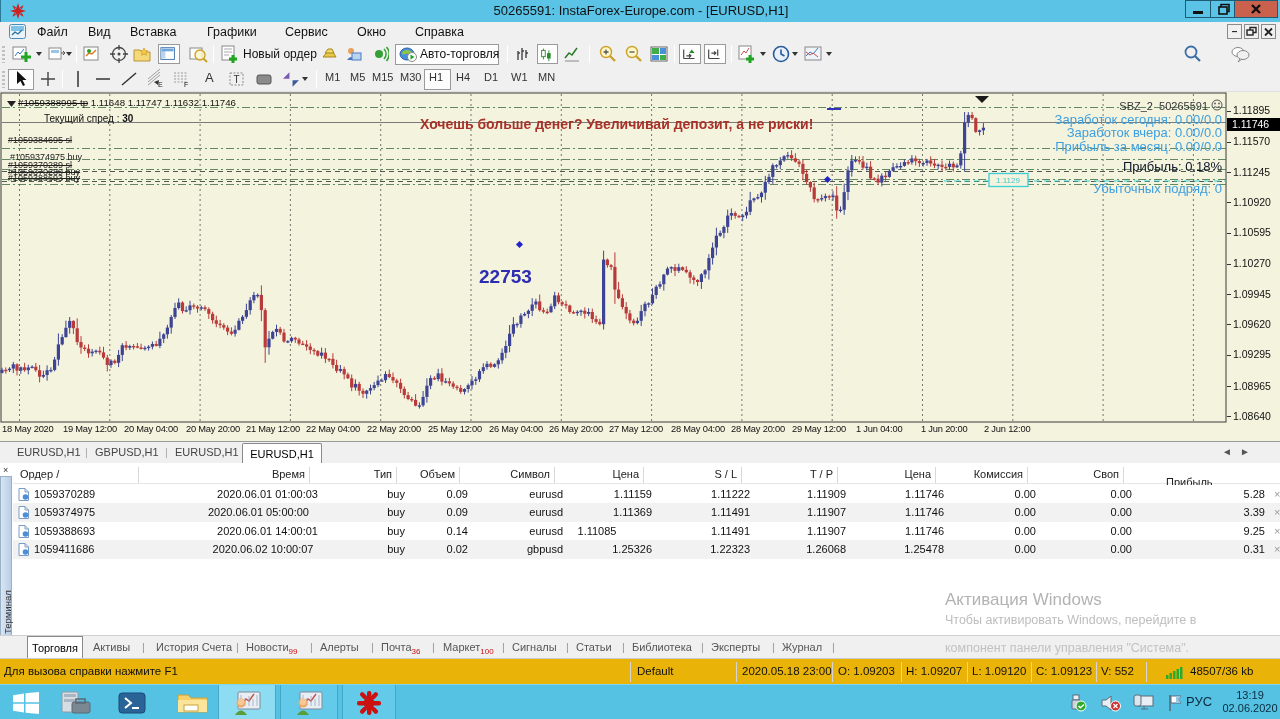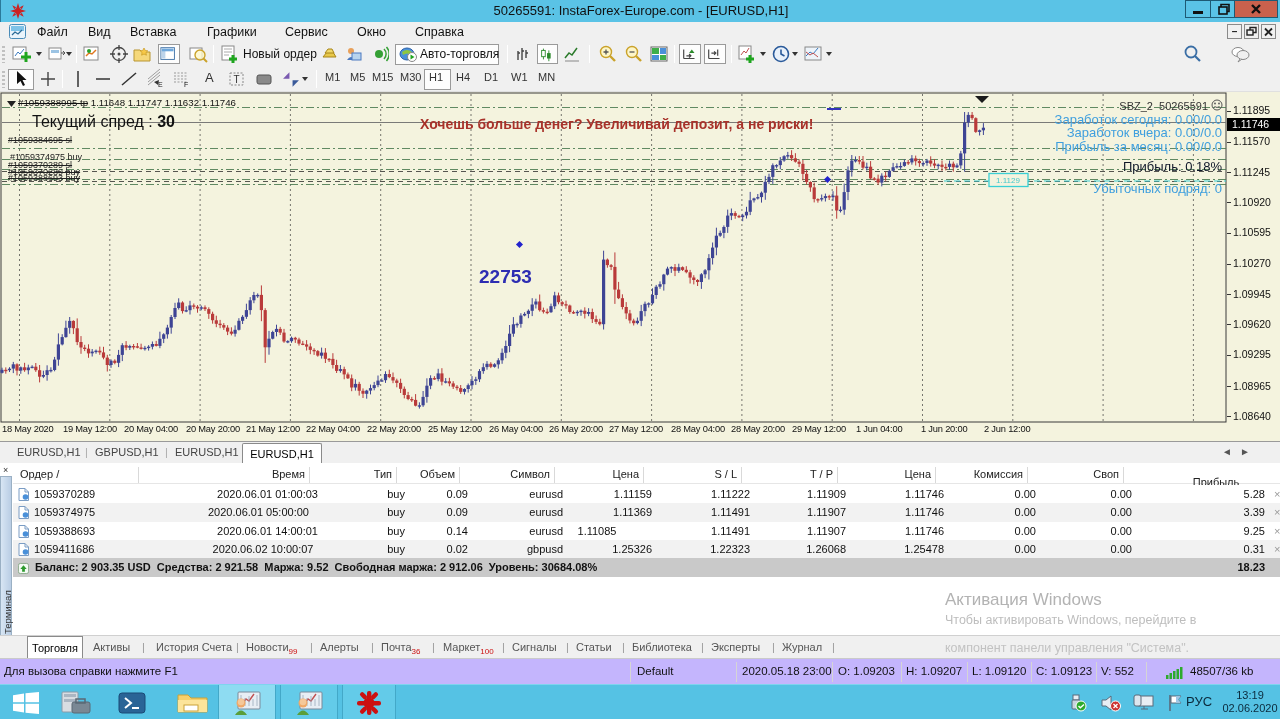--- a/index.html
+++ b/index.html
@@ -68,21 +68,21 @@
 #wm3 { position:absolute; left:945px; top:178px; font-size:12.5px; color:#c2c2c2; z-index:5; }
 
 
 #bottomtabs { position:absolute; left:0; top:635px; width:1280px; height:23px; background:#f0f0f0; border-top:1px solid #d0d0d0; font-size:11px; color:#555; }
 .btab { position:absolute; top:5px; white-space:nowrap;text-align:center; }
 .btabsep { position:absolute; top:5px; color:#999; }
 sub.red { color:#cc1111; font-size:8px; }
 #btab-active { position:absolute; left:27px; top:0px; width:56px; height:23px; background:#fff; border:1px solid #8a8a8a; border-bottom:none; text-align:center; line-height:22px; color:#000; }
 
 
-#statusbar { position:absolute; left:0; top:658px; width:1280px; height:26px; background:#c4b5fd; border-top:1px solid #cacaca; font-size:11.5px; color:#111; }
+#statusbar { position:absolute; left:0; top:658px; width:1280px; height:26px; background:#eab308; border-top:1px solid #cacaca; font-size:11.5px; color:#111; }
 .scell { position:absolute; top:6px; white-space:nowrap; }
 .scellsep { position:absolute; top:3px; width:1px; height:20px; background:#d5d5d5; }
 
 
 #taskbar { position:absolute; left:0; top:684px; width:1280px; height:35px; background:#55c2e4; border-top:1px solid #7fd4ee; }
 .tkicon { position:absolute; top:4px; }
 .tkbox { position:absolute; top:0px; height:35px; border-left:1px solid #43a8c8; border-right:1px solid #43a8c8; background:#63cbe9; }
 #tray { position:absolute; right:0; top:0; height:35px; }
 #clock { position:absolute; left:1222px; top:4px; width:56px; font-size:11px; color:#0b2a3c; text-align:center; line-height:13px; }
 #rus { position:absolute; left:1186px; top:9px; font-size:13px; color:#0b2a3c; }
@@ -938,21 +938,21 @@
 <div class="abs" style="left:0px;top:294px;width:4px;height:1px;background:#333"></div>
 <div class="pricelabel" style="top:318px">1.08640</div>
 <div class="abs" style="left:0px;top:324px;width:4px;height:1px;background:#333"></div>
       </div>
   <div id="pricebox">1.11746</div>
 
   <svg class="abs" style="left:7px;top:9px" width="9" height="6">
         <path d="M0 0 H9 L4.5 6 Z" fill="#222"></path>
       </svg>
       <div class="ovl" style="left:18px;top:5px;font-size:9.7px;color:#111"><s>#1059388995 tp</s> 1.11648 1.11747 1.11632 1.11746</div>
-  <div class="ovl" style="left:32px;top:21px;font-size:16px;color:#111;z-index:3">Текущий спред : <b>30</b></div>
+  <div class="ovl" style="left:44px;top:21px;font-size:10px;color:#111;z-index:3">Текущий спред : <b>30</b></div>
   <div class="ovl" style="left:8px;top:43px;font-size:9px;color:#222"><s>#1059384695 sl</s></div>
   <div class="ovl" style="left:10px;top:60px;font-size:9px;color:#222">#1059374975 buy</div>
   <div class="ovl" style="left:8px;top:68px;font-size:9px;color:#222"><s>#1059370289 sl</s></div>
   <div class="ovl" style="left:8px;top:75px;font-size:9px;color:#222"><s>#1059370289 buy</s></div>
   <div class="ovl" style="left:8px;top:81px;font-size:9px;color:#222"><s>#1059388693 buy</s></div>
   <div class="ovl" style="left:420px;top:24px;font-size:14px;font-weight:bold;color:#a8322a">Хочешь больше денег? Увеличивай депозит, а не риски!</div>
   <div class="ovl" style="left:479px;top:174px;font-size:19px;font-weight:bold;color:#2d2db2">22753</div>
   <div class="ovl" style="right:72px;top:8px;font-size:11px;color:#333">SBZ_2&nbsp;&nbsp;50265591</div>
   <svg class="abs" style="left:1211px;top:7px" width="13" height="13">
         <circle cx="6" cy="6" r="5" fill="none" stroke="#555"></circle>
@@ -1000,21 +1000,21 @@
 <span class="th" style="left:192px;top:1px;width:100px;text-align:right;display:inline-block">Время</span>
 <span class="th" style="left:279px;top:1px;width:100px;text-align:right;display:inline-block">Тип</span>
 <span class="th" style="left:342px;top:1px;width:100px;text-align:right;display:inline-block">Объем</span>
 <span class="th" style="left:437px;top:1px;width:100px;text-align:right;display:inline-block">Символ</span>
 <span class="th" style="left:526px;top:1px;width:100px;text-align:right;display:inline-block">Цена</span>
 <span class="th" style="left:624px;top:1px;width:100px;text-align:right;display:inline-block">S / L</span>
 <span class="th" style="left:720px;top:1px;width:100px;text-align:right;display:inline-block">T / P</span>
 <span class="th" style="left:818px;top:1px;width:100px;text-align:right;display:inline-block">Цена</span>
 <span class="th" style="left:910px;top:1px;width:100px;text-align:right;display:inline-block">Комиссия</span>
 <span class="th" style="left:1006px;top:1px;width:100px;text-align:right;display:inline-block">Своп</span>
-<span class="th" style="left:1153px;top:9px;width:100px;text-align:center;display:inline-block">Прибыль</span>
+<span class="th" style="left:1153px;top:9px;width:100px;text-align:left;display:inline-block">Прибыль</span>
 </div>
 <div class="trow" style="top:21.5px;background:#ffffff">
 <svg class="docicon" viewBox="0 0 11 13">
           <path d="M1 .5 H7 L10.5 4 V12.5 H1 Z" fill="#fff" stroke="#7a9cc4"></path>
           <path d="M7 .5 V4 H10.5" fill="none" stroke="#7a9cc4"></path>
           <circle cx="7.5" cy="9" r="2.8" fill="#4a90d9"></circle>
         </svg>
 <span class="td" style="left:21px;top:3px">1059370289</span>
 <span class="td" style="left:195px;top:3px;width:110px;text-align:right;display:inline-block">2020.06.01 01:00:03</span>
 <span class="td" style="left:282px;top:3px;width:110px;text-align:right;display:inline-block">buy</span>
@@ -1081,28 +1081,20 @@
 <span class="td" style="left:345px;top:3px;width:110px;text-align:right;display:inline-block">0.02</span>
 <span class="td" style="left:440px;top:3px;width:110px;text-align:right;display:inline-block">gbpusd</span>
 <span class="td" style="left:529px;top:3px;width:110px;text-align:right;display:inline-block">1.25326</span>
 <span class="td" style="left:627px;top:3px;width:110px;text-align:right;display:inline-block">1.22323</span>
 <span class="td" style="left:723px;top:3px;width:110px;text-align:right;display:inline-block">1.26068</span>
 <span class="td" style="left:821px;top:3px;width:110px;text-align:right;display:inline-block">1.25478</span>
 <span class="td" style="left:913px;top:3px;width:110px;text-align:right;display:inline-block">0.00</span>
 <span class="td" style="left:1009px;top:3px;width:110px;text-align:right;display:inline-block">0.00</span>
 <span class="td" style="left:1142px;top:3px;width:110px;text-align:right;display:inline-block">0.31</span>
 <span class="td" style="left:1261px;top:3px;color:#999">×</span>
-</div>
-<div id="balrow">
-<svg class="docicon" style="top:3.5px" viewBox="0 0 12 12" width="12" height="12">
-          <rect x="0.5" y="0.5" width="11" height="11" rx="2" fill="#f4faf4" stroke="#8aa88a"></rect>
-          <path d="M6 2.5 L9.5 6.5 H7.5 V9.5 H4.5 V6.5 H2.5 Z" fill="#2d9a2d"></path>
-        </svg>
-<span style="position:absolute;left:22px;top:3px">Баланс: 2 903.35 USD&nbsp; Средства: 2 921.58&nbsp; Маржа: 9.52&nbsp; Свободная маржа: 2 912.06&nbsp; Уровень: 30684.08%</span>
-<span style="position:absolute;left:1142px;top:3px;width:110px;text-align:right">18.23</span>
 </div>
   <div id="wm1">Активация Windows</div>
   <div id="wm2">Чтобы активировать Windows, перейдите в</div>
   <div id="wm3">компонент панели управления "Система".</div>
 </div>
 
 <div id="bottomtabs">
   <div id="btab-active">Торговля</div>
   <span class="btab" style="left:93px">Активы</span>
       <span class="btabsep" style="left:142px">|</span>

